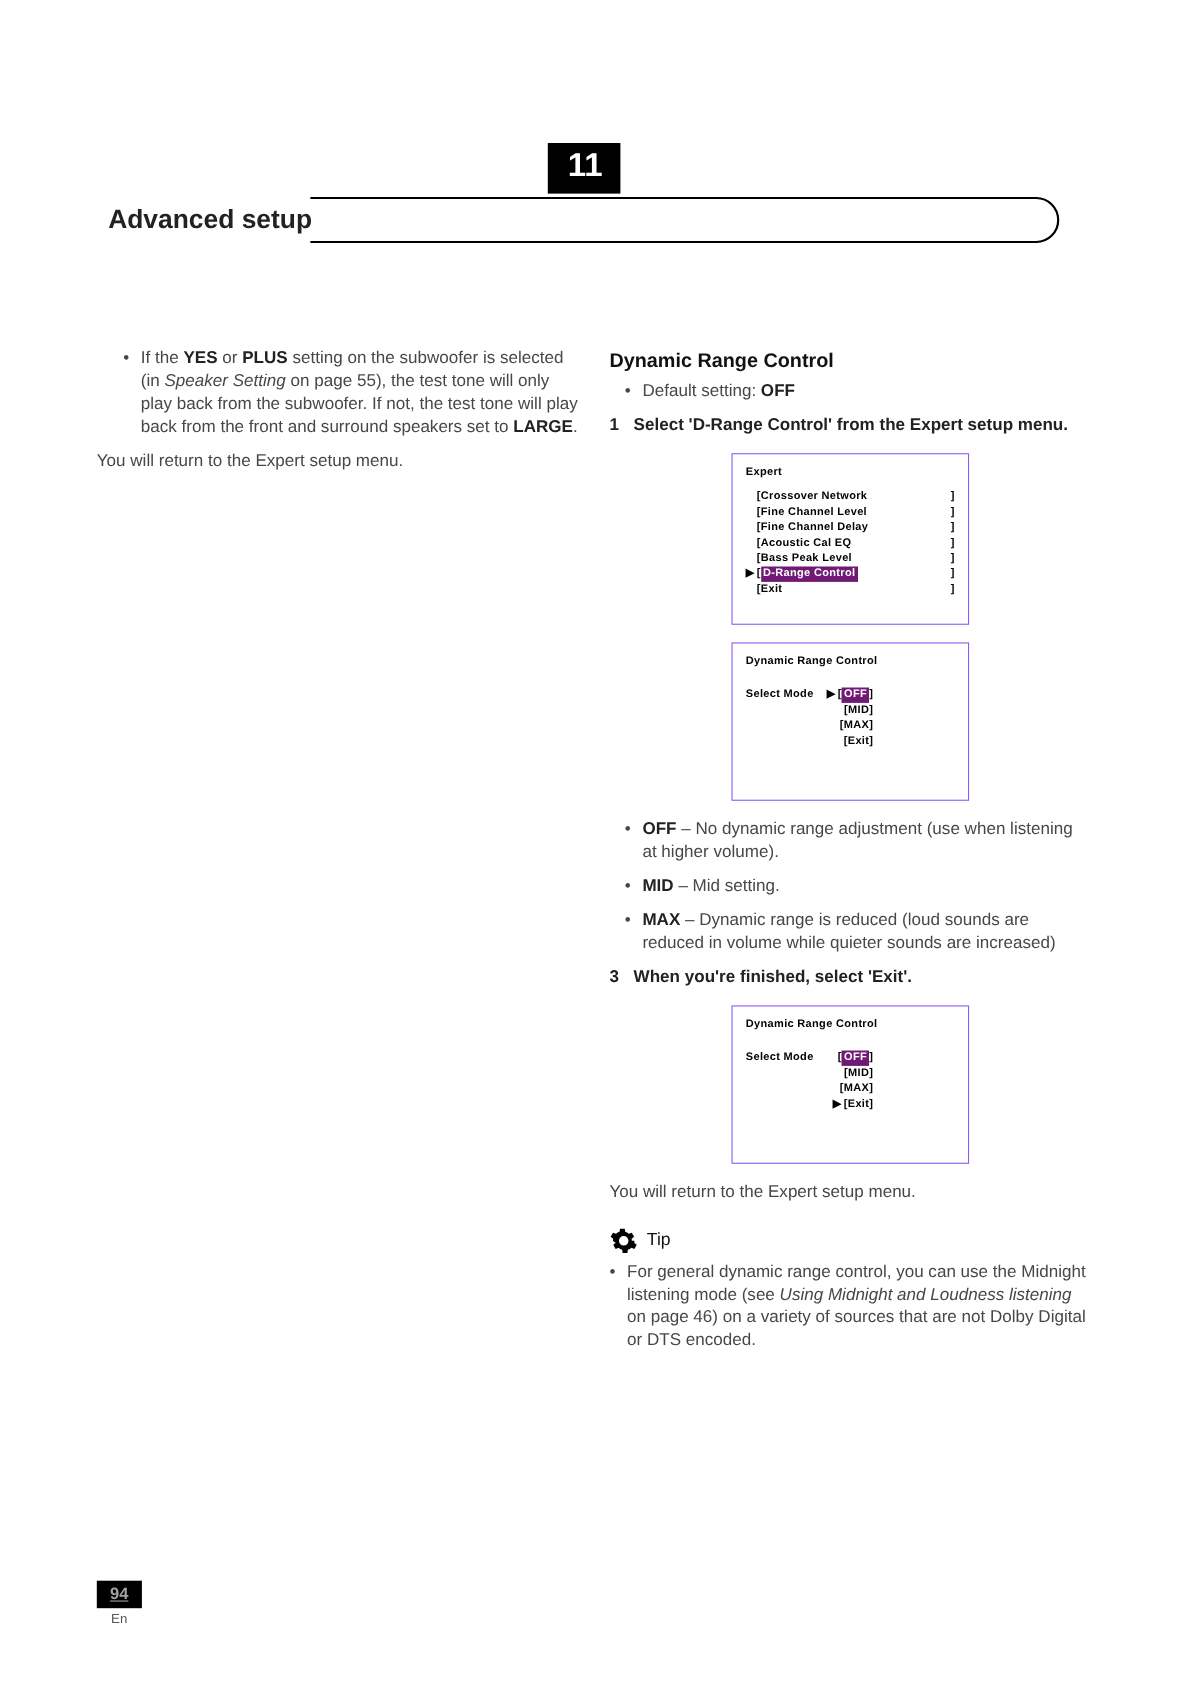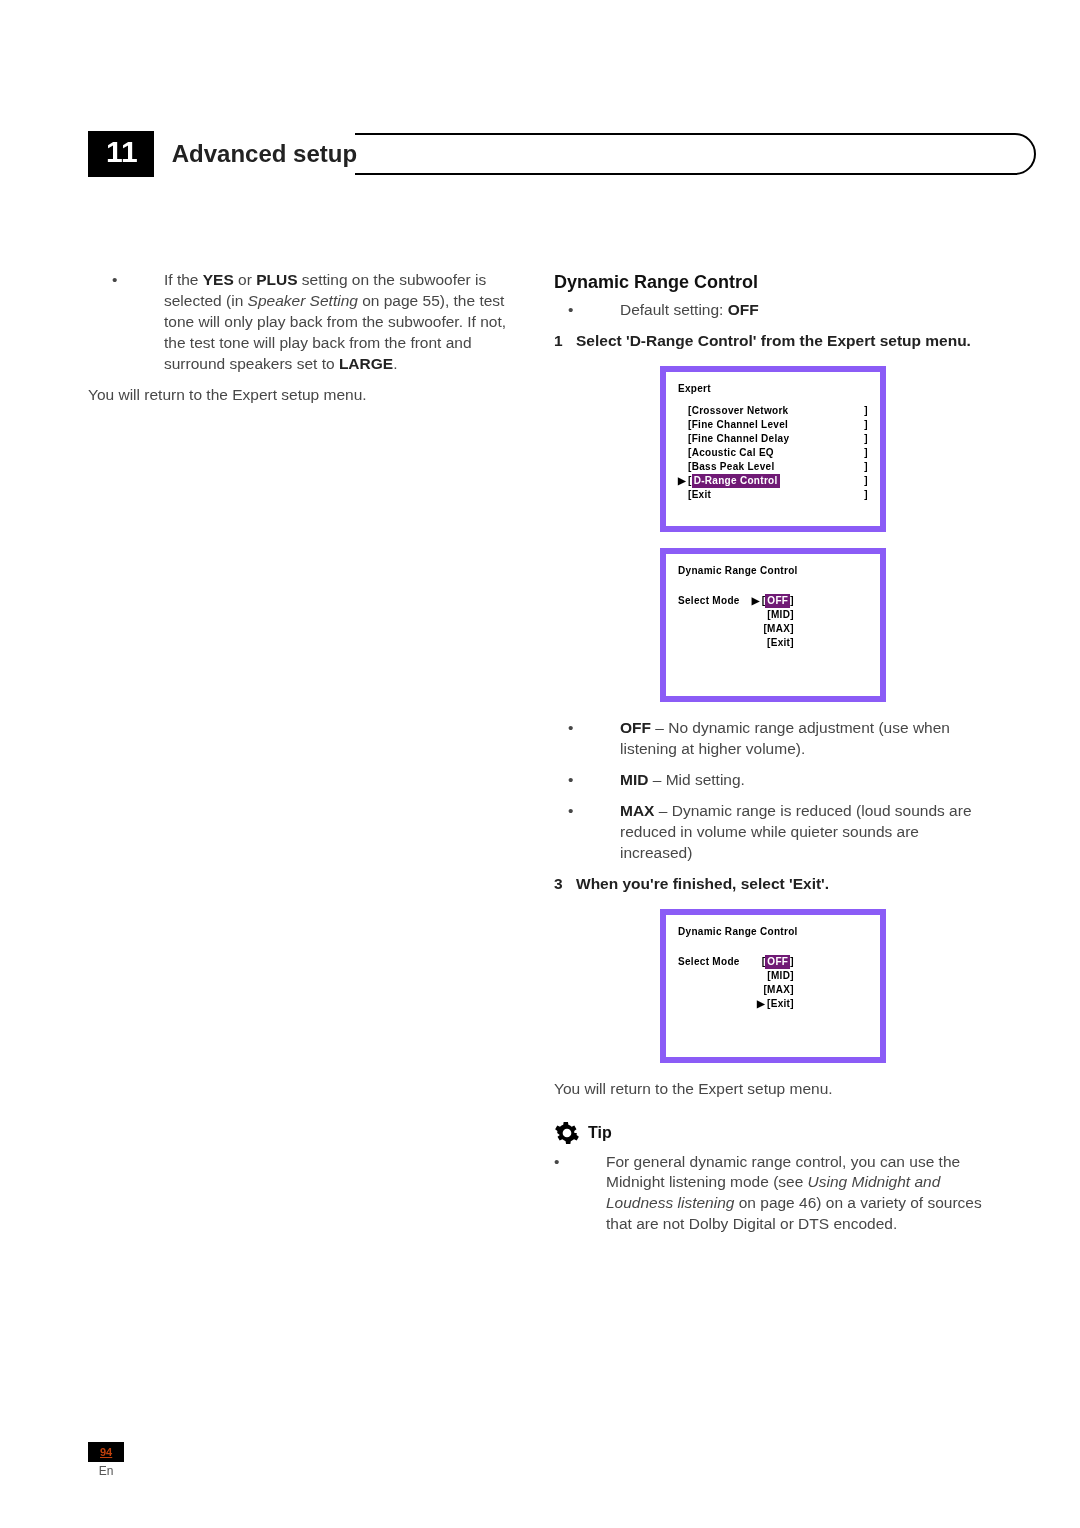--- a/index.html
+++ b/index.html
@@ -17,20 +17,21 @@
   .page {
     box-sizing: border-box;
     padding: 130px 88px 60px 88px;
     position: relative;
     height: 100%;
   }
   .header-line {
     display: flex;
     align-items: center;
     margin-bottom: 92px;
+    flex-direction: column;
   }
   .chap-badge {
     background: #000;
     color: #fff;
     font-weight: 700;
     font-size: 30px;
     line-height: 1;
     padding: 6px 16px 10px 18px;
     margin-right: 18px;
   }
@@ -61,29 +62,29 @@
     color: #474747;
   }
   .bullet {
     display: flex;
     margin: 0 0 10px 24px;
   }
   .bullet .dot {
     width: 16px;
     flex-shrink: 0;
   }
-  .bullet .txt { flex: 1; margin-left: 36px; }
+  .bullet .txt { flex: 1; }
   .step-b { font-weight: 700; color: #222; }
   .step-row { margin: 8px 0 4px 0; color:#222;}
   .step-row .num { display:inline-block; width:22px; font-weight:700;}
   .sub-h { font-size: 18px; font-weight: 700; color:#111; margin: 0 0 6px 0; }
   .osd {
     width: 190px;
     margin: 14px auto 16px auto;
-    border: 6px solid #8b5cf6;
+    border: 1px solid #8b5cf6;
     padding: 10px 12px 24px 12px;
     font-family: Arial, Helvetica, sans-serif;
     font-size: 10px;
     font-weight: 700;
     color: #000;
     line-height: 1.4;
     letter-spacing: .3px;
   }
   .osd.small-pad { padding-bottom: 46px; }
   .osd .title { margin-bottom: 8px; }
@@ -95,37 +96,37 @@
   .osd .two { display:flex;margin-top:16px; }
   .osd .mode-label { }
   .osd .opts { margin-left: 10px; }
   .osd .opt { display:flex; align-items:center; justify-content:flex-end;}
   .osd .opt .ptr{ width:10px; text-align:right; margin-right:2px;}
   .tip-head {
     display:flex;
     align-items:center;
     gap:8px;
     margin: 20px 0 6px 0;
-    font-weight:700;
+    font-weight:400;
     color:#111;
     font-size:16px;
     text-align:center;
   }
   .gear { width:26px; height:26px; }
   .page-num-badge {
     position: absolute;
     left: 88px;
     bottom: 50px;
     text-align: center;
   }
   .page-num-badge .num {
     background:#000;
-    color:#c2410c;
+    color:#a3a3a3;
     font-weight:700;
-    font-size:11px;
+    font-size:15px;
     padding: 4px 12px;
     display:inline-block;
     text-decoration:underline;
   }
   .page-num-badge .lang {
     font-size: 12px;
     color:#555;
     margin-top:2px;
   }
   b.inner { font-weight:700; color:#222; }

